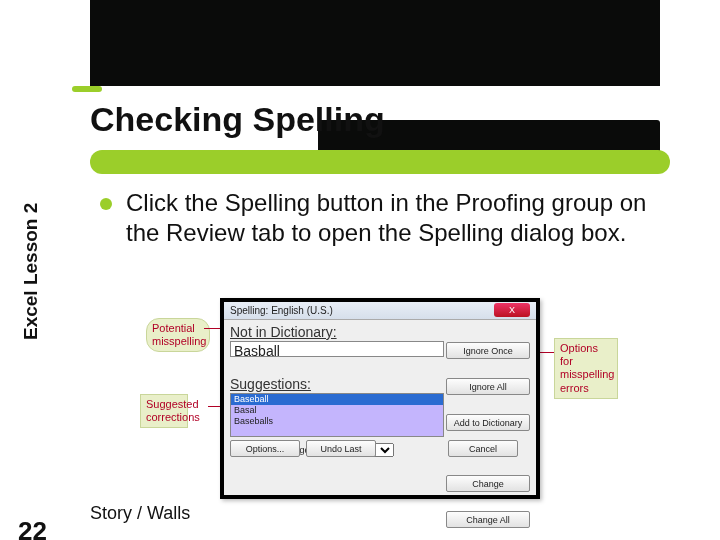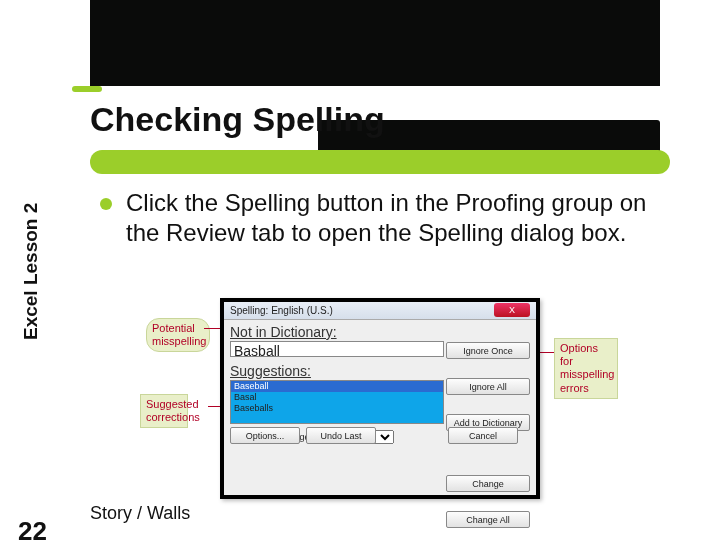--- a/index.html
+++ b/index.html
@@ -43,21 +43,21 @@
   .callout-line-l1 { position: absolute; left: 64px; top: 30px; width: 16px; height: 1px; background: #b10026; }
   .callout-line-l2 { position: absolute; left: 68px; top: 108px; width: 12px; height: 1px; background: #b10026; }
   .callout-line-r { position: absolute; left: 400px; top: 54px; width: 14px; height: 1px; background: #b10026; }
 
   .dialog { position: absolute; left: 80px; top: 0; width: 320px; height: 201px; background: #efefef; border: 4px solid #000000; box-shadow: 2px 2px 4px rgba(0,0,0,.25); font-size: 10px; color: #222; }
   .dlg-title { background: linear-gradient(#e8eef6,#d6dfeb); height: 18px; line-height: 18px; padding: 0 6px; font-size: 10px; border-bottom: 1px solid #aaa; display: flex; justify-content: space-between; }
   .dlg-close { width: 36px; height: 14px; background: linear-gradient(#e36,#b12); border-radius: 3px; display: flex; align-items: center; justify-content: center; color: #fff; font-size: 9px; margin-top: 1px; }
   .dlg-body { position: relative; padding: 4px 6px; }
   .dlg-label { font-size: 14px; color: #333; text-decoration: underline; }
   .dlg-input { width: 214px; height: 16px; background: #fff; border: 1px solid #888; font-size: 14px; padding: 1px 3px; margin-top: 1px; }
-  .dlg-list { width: 214px; height: 44px; background: #0ea5e9; border: 1px solid #888; font-size: 9px; margin-top: 1px; overflow: hidden; }
+  .dlg-list { width: 214px; height: 44px; background: #c4b5fd; border: 1px solid #888; font-size: 9px; margin-top: 1px; overflow: hidden; }
   .dlg-list div { padding: 0 3px; line-height: 11px; }
   .dlg-list .sel { background: #2a6bd1; color: #fff; }
   .dlg-lang { display: flex; align-items: center; margin-top: 6px; font-size: 9px; }
   .dlg-lang select { font-size: 9px; height: 14px; margin-left: 4px; }
   .dlg-bottom { position: absolute; left: 6px; bottom: 4px; display: flex; gap: 6px; }
   .dlg-btn { height: 17px; background: linear-gradient(#fdfdfd,#e2e2e2); border: 1px solid #888; border-radius: 2px; font-size: 9px; padding: 0 6px; display: inline-flex; align-items: center; justify-content: center; cursor: pointer; }
   .dlg-right-col { position: absolute; right: 6px; top: 22px; width: 84px; display: flex; flex-direction: column; gap: 19px; }
   .dlg-right-col .dlg-btn { width: 84px; }
   .dlg-right-col .gap { height: 6px; }
 
@@ -99,21 +99,21 @@
 
     <div class="dialog">
       <div class="dlg-title">
         <span>Spelling: English (U.S.)</span>
         <span class="dlg-close">X</span>
       </div>
       <div class="dlg-body">
         <div class="dlg-label">Not in Dictionary:</div>
         <div class="dlg-input">Basball</div>
 
-        <div class="dlg-label" style="margin-top:6px">Suggestions:</div>
+        <div class="dlg-label" style="margin-top:19px">Suggestions:</div>
         <div class="dlg-list">
           <div class="sel">Baseball</div>
           <div>Basal</div>
           <div>Baseballs</div>
         </div>
 
         <div class="dlg-lang">
           <span>Dictionary language:</span>
           <select>
             <option>English (U.S.)</option>

